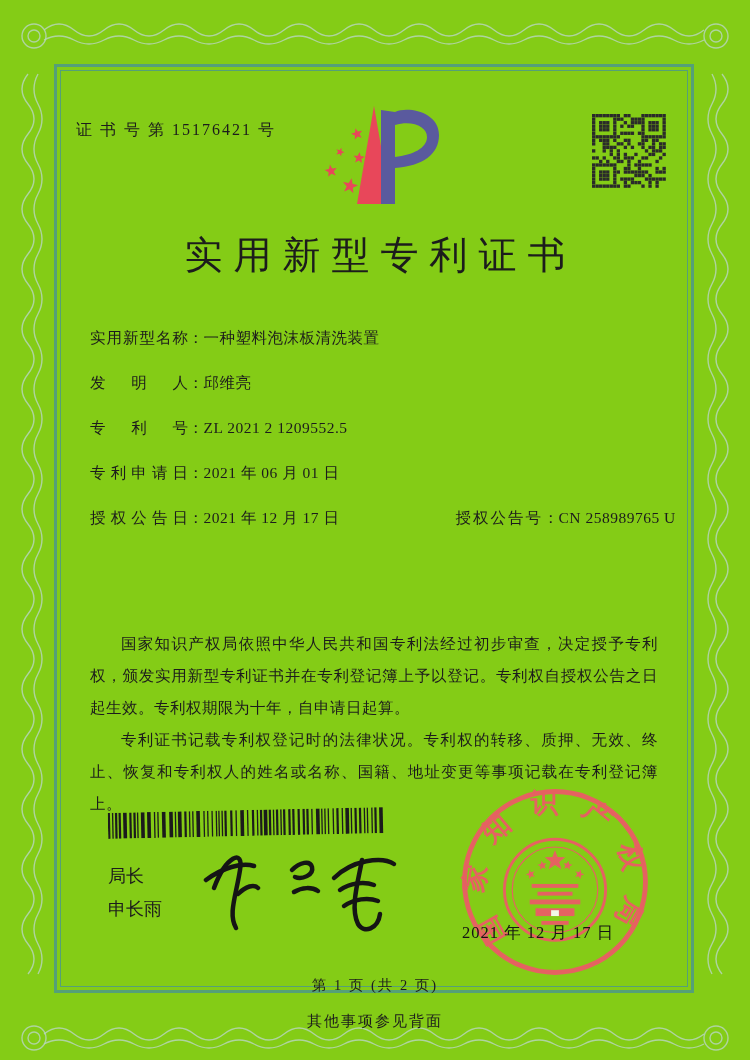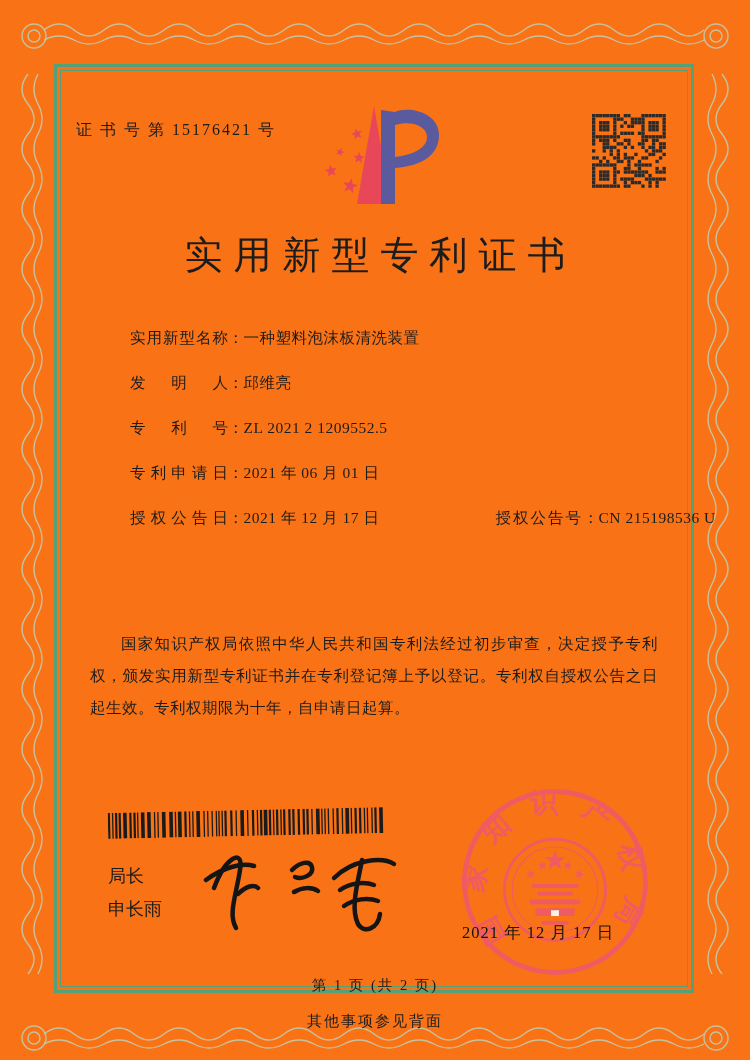--- a/index.html
+++ b/index.html
@@ -1,27 +1,27 @@
 <!DOCTYPE html>
 <html><head>
 <meta charset="utf-8">
 <style>
   html,body{margin:0;padding:0;background:#ddd;}
-  .page{position:relative;width:750px;height:1060px;margin:0 auto;background:#f97316;
+  .page{position:relative;width:750px;height:1060px;margin:0 auto;background:#84cc16;
         overflow:hidden;font-family:"Liberation Serif","DejaVu Serif",serif;color:#1c1c1c;}
   .lace{position:absolute;left:0;top:0;z-index:0;}
   .frame{position:absolute;left:54px;top:64px;width:634px;height:923px;
          border:3px solid #55a078;z-index:1;}
   .frame-inner{position:absolute;left:3px;top:3px;right:3px;bottom:3px;border:1px solid #55a078;}
   .cert-no{position:absolute;left:76px;top:120px;font-size:16px;letter-spacing:2px;z-index:2;}
   .logo{position:absolute;left:303px;top:102px;z-index:2;}
   .qr{position:absolute;left:592px;top:114px;z-index:2;}
   .title{position:absolute;left:0;top:230px;width:100%;text-align:center;font-size:38px;
          font-weight:400;letter-spacing:11px;padding-left:11px;box-sizing:border-box;z-index:2;}
-  .fields{position:absolute;left:90px;top:315px;width:580px;z-index:2;margin-left:40px;}
+  .fields{position:absolute;left:90px;top:315px;width:580px;z-index:2;}
   .frow{height:45px;line-height:45px;font-size:15.5px;white-space:nowrap;}
   .flabel{display:inline-block;width:98px;text-align:justify;text-align-last:justify;}
   .flabel2{margin-left:56px;letter-spacing:2px;}
   .fvalue{letter-spacing:.5px;}
   .fv-fixed{display:inline-block;width:196px;}
   .paras{position:absolute;left:90px;top:628px;width:568px;font-size:15.5px;line-height:32px;
          text-align:justify;letter-spacing:.5px;z-index:2;}
   .paras p{margin:0;text-indent:2em;}
   .barcode-wrap{position:absolute;left:108px;top:810px;transform:rotate(-1.2deg);z-index:2;}
   .director{position:absolute;left:108px;top:860px;font-size:18px;line-height:33px;z-index:2;}
@@ -325,26 +325,27 @@
     <div class="frow">
       <span class="flabel">发 明 人</span><span>：</span><span class="fvalue">邱维亮</span>
     </div>
     <div class="frow">
       <span class="flabel">专 利 号</span><span>：</span><span class="fvalue">ZL 2021 2 1209552.5</span>
     </div>
     <div class="frow">
       <span class="flabel">专利申请日</span><span>：</span><span class="fvalue">2021 年 06 月 01 日</span>
     </div>
     <div class="frow">
-      <span class="flabel">授权公告日</span><span>：</span><span class="fvalue fv-fixed">2021 年 12 月 17 日</span><span class="flabel2">授权公告号</span><span>：</span><span class="fvalue">CN 215198536 U</span>
+      <span class="flabel">授权公告日</span><span>：</span><span class="fvalue fv-fixed">2021 年 12 月 17 日</span><span class="flabel2">授权公告号</span><span>：</span><span class="fvalue">CN 258989765 U</span>
     </div>
   </div>
 
   <div class="paras">
     <p>国家知识产权局依照中华人民共和国专利法经过初步审查，决定授予专利权，颁发实用新型专利证书并在专利登记簿上予以登记。专利权自授权公告之日起生效。专利权期限为十年，自申请日起算。</p>
+    <p>专利证书记载专利权登记时的法律状况。专利权的转移、质押、无效、终止、恢复和专利权人的姓名或名称、国籍、地址变更等事项记载在专利登记簿上。</p>
   </div>
 
   <div class="barcode-wrap">
     <svg width="278" height="26" viewBox="0 0 278 26">
         <g id="barcode-bars" fill="#1b1b1b">
           <rect x="0.0" y="0" width="2.2" height="26"></rect>
           <rect x="4.2" y="0" width="1.3" height="26"></rect>
           <rect x="7.2" y="0" width="2.2" height="26"></rect>
           <rect x="10.8" y="0" width="2.2" height="26"></rect>
           <rect x="15.3" y="0" width="3.6" height="26"></rect>

